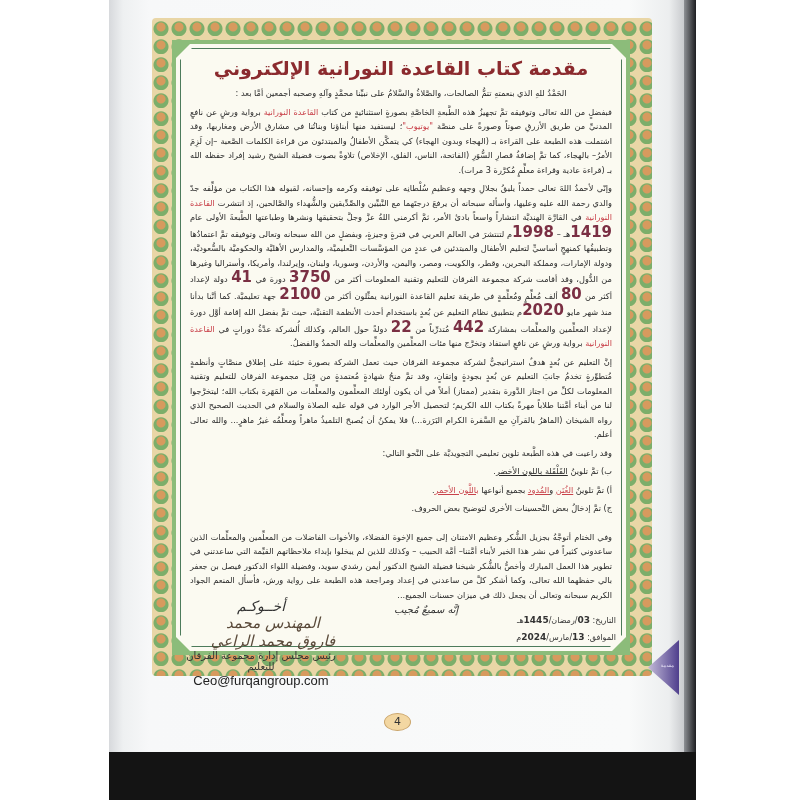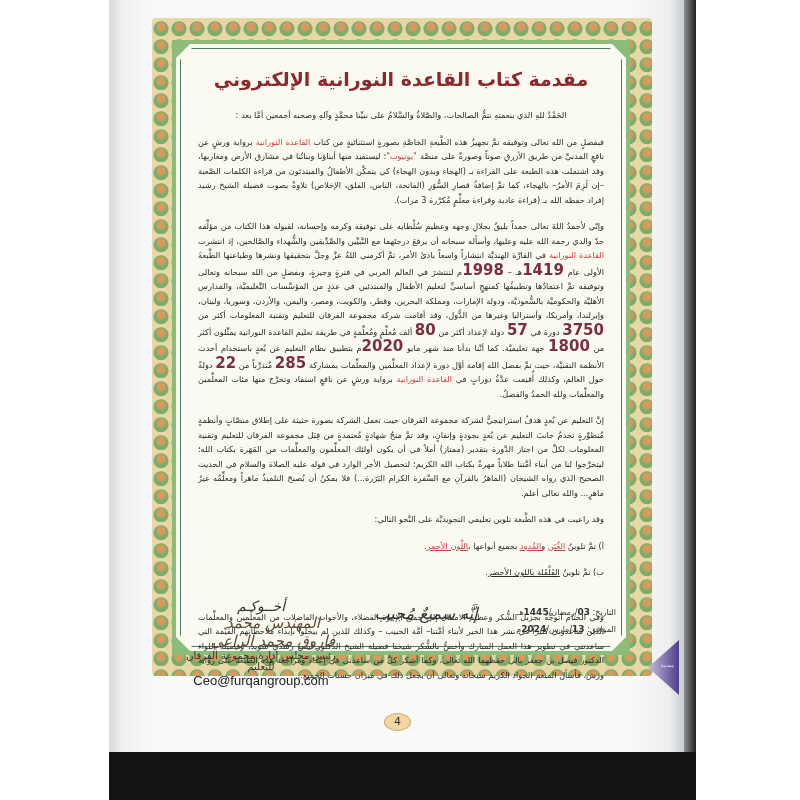--- a/index.html
+++ b/index.html
@@ -44,46 +44,46 @@
       clip-path: polygon(12px 0, calc(100% - 12px) 0, 100% 12px, 100% calc(100% - 12px), calc(100% - 12px) 100%, 12px 100%, 0 calc(100% - 12px), 0 12px);
       box-sizing: border-box;
     }
     .content {
       position: absolute; left: 186px; top: 50px; width: 430px;
       direction: rtl; text-align: justify; color: #2a2a2a;
       font-family: "DejaVu Sans", sans-serif;
     }
     .title {
       text-align: center; color: #8b2a2e; font-size: 19px; font-weight: bold;
-      margin: 16px; line-height: 26px;
+      margin: 5px; line-height: 26px;
     }
     .subtitle {
       text-align: center; color: #2f2f2f; font-size: 13.5px; font-family: "DejaVu Serif", serif;
       margin: 2px 0 6px 0; line-height: 20px;
     }
     .p {
-      font-size: 8.2px; line-height: 14.5px; margin: 12px; text-align-last: right;
+      font-size: 8.2px; line-height: 14.5px; margin: 4px; text-align-last: right;
     }
     .p.center { text-align: center; text-align-last: center; }
     .hl { color: #c9414a; }
     .num { color: #7a2f43; font-weight: bold; font-size: 15px; }
     .underline { text-decoration: underline; }
     .gap { height: 6px; }
     .sig-row {
       position: absolute; left: 186px; top: 598px; width: 430px; height: 60px;
       display: flex; justify-content: space-between; align-items: flex-start;
       direction: ltr;
     }
     .sig-left { text-align: center; width: 150px; }
     .sig-greet { font-size: 14px; color: #333; direction: rtl; font-style: italic; }
     .sig-name { font-size: 15px; color: #5a4a3a; font-family: "DejaVu Serif", serif; font-style: italic; direction: rtl; line-height: 18px; margin-left: 24px; }
     .sig-role { font-size: 10px; color: #333; direction: rtl; }
     .sig-email { font-size: 13px; color: #222; font-family: "Liberation Sans", sans-serif; margin-top: 1px; }
-    .sig-mid { font-size: 16px; color: #333; font-family: "DejaVu Serif", serif; font-style: italic; direction: rtl; margin-top: 6px; }
-    .sig-right { direction: rtl; font-size: 8px; color: #333; line-height: 16px; margin-top: 6px; text-align: right; }
+    .sig-mid { font-size: 10px; color: #333; font-family: "DejaVu Serif", serif; font-style: italic; direction: rtl; margin-top: 6px; }
+    .sig-right { direction: rtl; font-size: 8px; color: #333; line-height: 16px; margin-top: 14px; text-align: right; }
     .sig-right b { color: #333; font-size: 9px; }
     .page-num {
       position: absolute; left: 384px; top: 713px; width: 25px; height: 16px;
       border-radius: 50%; background: #f3d7a2; border: 1px solid #caa56c;
       text-align: center; font-size: 11px; line-height: 16px; color: #333;
       font-family: "DejaVu Sans", sans-serif;
     }
     .tab-marker {
       position: absolute; left: 648px; top: 640px; width: 31px; height: 55px;
       background: linear-gradient(90deg, #c4bcd9, #4f3f8d);
@@ -118,49 +118,50 @@
   </p>
 
   <p class="p">
     <span>وإنّي لأحمدُ اللهَ تعالى حمداً يليقُ بجلالِ وجهه وعظيمِ سُلْطانِه على توفيقه وكرمه وإحسانه، لقبوله هذا الكتاب من مؤلِّفه جدّ والدي رحمة الله عليه وعليها، وأسأله سبحانه أن يرفعَ درجتَهما مع النَّبيِّين والصِّدِّيقين والشُّهداء والصَّالحين، إذ انتشرت</span>
     <span class="hl">القاعدة النورانية</span>
     <span>في القارَّة الهنديَّة انتشاراً واسعاً بادئ الأمر، ثمَّ أكرمني اللهُ عزَّ وجلَّ بتحقيقها ونشرها وطباعتها الطَّبعةَ الأولى عام</span>
     <span class="num">1419</span><span>هـ –</span>
     <span class="num">1998</span><span>م لتنتشرَ في العالم العربي في فترةٍ وجيزةٍ، وبفضلٍ من الله سبحانه وتعالى وتوفيقه تمَّ اعتمادُها وتطبيقُها كمنهجٍ أساسيٍّ لتعليم الأطفال والمبتدئين في عددٍ من المؤسَّسات التَّعليميَّة، والمدارس الأهليَّة والحكوميَّة بالسُّعوديَّة، ودولة الإمارات، ومملكة البحرين، وقطر، والكويت، ومصر، واليمن، والأردن، وسوريا، ولبنان، وإيرلندا، وأمريكا، وأستراليا وغيرها من الدُّول، وقد أقامت شركة مجموعة الفرقان للتعليم وتقنية المعلومات أكثر من</span>
     <span class="num">3750</span>
     <span>دورة في</span>
-    <span class="num">57</span>
+    <span class="num">41</span>
     <span>دولة لإعداد أكثر من</span>
     <span class="num">80</span>
     <span>ألف مُعلِّمٍ ومُعلِّمةٍ في طريقة تعليم القاعدة النورانية يمثِّلون أكثر من</span>
-    <span class="num">1800</span>
+    <span class="num">2100</span>
     <span>جهة تعليميَّة. كما أنَّنا بدأنا منذ شهر مايو</span>
     <span class="num">2020</span><span>م بتطبيق نظام التعليم عن بُعدٍ باستخدام أحدث الأنظمة التقنيَّة، حيث تمَّ بفضل الله إقامة أوَّل دورة لإعداد المعلِّمين والمعلِّمات بمشاركة</span>
-    <span class="num">285</span>
+    <span class="num">442</span>
     <span>مُتدرِّباً من</span>
     <span class="num">22</span>
-    <span>دولةً حول العالم، وكذلك أُقيمت عدَّةُ دوراتٍ في</span>
+    <span>دولةً حول العالم، وكذلك أُلشركة عدَّةُ دوراتٍ في</span>
     <span class="hl">القاعدة النورانية</span>
     <span>برواية ورشٍ عن نافعٍ استفاد وتخرَّج منها مئات المعلِّمين والمعلِّمات ولله الحمدُ والفضلُ.</span>
   </p>
 
   <p class="p">إنَّ التعليم عن بُعدٍ هدفٌ استراتيجيٌّ لشركة مجموعة الفرقان حيث تعمل الشركة بصورة حثيثة على إطلاق منصَّاتٍ وأنظمةٍ مُتطوِّرةٍ تخدمُ جانبَ التعليم عن بُعدٍ بجودةٍ وإتقانٍ، وقد تمَّ منحُ شهادةٍ مُعتمدةٍ من قِبَل مجموعة الفرقان للتعليم وتقنية المعلومات لكلِّ من اجتاز الدَّورة بتقدير (ممتاز) أملاً في أن يكون أولئك المعلِّمون والمعلِّمات من المَهَرة بكتاب الله؛ ليتخرَّجوا لنا من أبناء أمَّتنا طلاباً مهرةً بكتاب الله الكريم؛ لتحصيل الأجر الوارد في قوله عليه الصلاة والسلام في الحديث الصحيح الذي رواه الشيخان (الماهرُ بالقرآنِ مع السَّفرة الكرام البَرَرة...) فلا يمكنُ أن يُصبحَ التلميذُ ماهراً ومعلِّمُه غيرُ ماهرٍ... والله تعالى أعلم.</p>
 
   <p class="p">وقد راعيت في هذه الطَّبعة تلوين تعليمي التجويديَّة على النَّحو التالي:</p>
   <p class="p">
+    <span>ب) تمَّ تلوينُ</span>
+    <span class="underline">القَلْقَلة باللون الأخضر</span><span>.</span>
+  </p>
+  <p class="p">
     <span>أ) تمَّ تلوينُ</span>
     <span class="hl underline">الغُنَن</span>
     <span>و</span><span class="hl underline">المُدود</span>
     <span>بجميع أنواعها</span>
     <span class="hl underline">باللَّون الأحمر</span><span>.</span>
   </p>
-  <p class="p">
-    <span>ب) تمَّ تلوينُ</span>
-    <span class="underline">القَلْقَلة باللون الأخضر</span><span>.</span>
-  </p>
+  <p class="p">ج) تمَّ إدخالُ بعض التَّحسينات الأخرى لتوضيح بعض الحروف.</p>
 
   <div class="gap"></div>
   <p class="p">وفي الختام أتوجَّهُ بجزيل الشُّكر وعظيم الامتنان إلى جميع الإخوة الفضلاء، والأخوات الفاضلات من المعلِّمين والمعلِّمات الذين ساعدوني كثيراً في نشر هذا الخير لأبناء أمَّتنا– أمَّة الحبيب – وكذلك للذين لم يبخلوا بإبداء ملاحظاتهم القيِّمة التي ساعدتني في تطوير هذا العمل المبارك وأخصُّ بالشُّكر شيخنا فضيلة الشيخ الدكتور أيمن رشدي سويد، وفضيلة اللواء الدكتور فيصل بن جعفر بالي حفظهما الله تعالى، وكما أشكر كلَّ من ساعدني في إعداد ومراجعة هذه الطبعة على رواية ورش، فأسأل المنعم الجواد الكريم سبحانه وتعالى أن يجعل ذلك في ميزان حسنات الجميع...</p>
 </div>
 
 <div class="sig-row">
   <div class="sig-left">
     <div class="sig-greet">أخــوكـم</div>
     <div class="sig-name">المهندس محمد فاروق محمد الراعي</div>
     <div class="sig-role">رئيس مجلس إدارة مجموعة الفرقان للتعليم</div>

